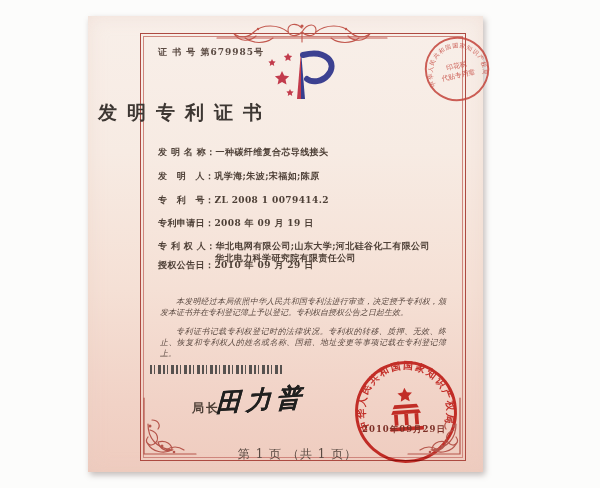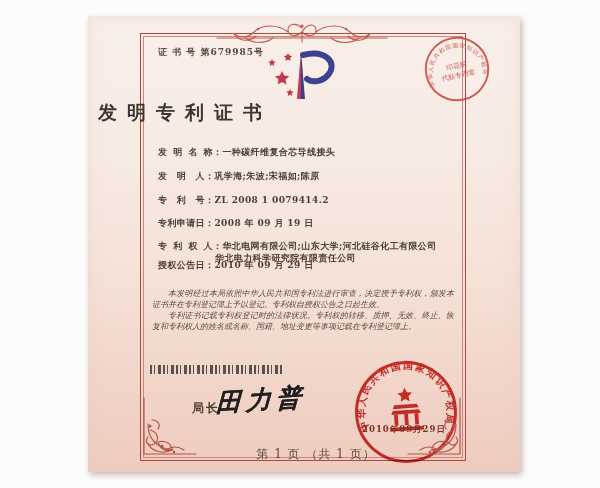--- a/index.html
+++ b/index.html
@@ -2,50 +2,50 @@
 <html><head>
 <meta charset="utf-8">
 <style>
   html,body { margin:0; padding:0; background:#ffffff; }
   .scan {
     position:relative; width:600px; height:488px;
     background:#fcfcfb; overflow:hidden;
     font-family:"DejaVu Serif","Liberation Serif",serif;
   }
   .paper {
-    position:absolute; left:88px; top:16px; width:432px; height:456px;
+    position:absolute; left:88px; top:16px; width:395px; height:456px;
     background:linear-gradient(180deg,#f8efe9 0%,#f7ebe3 30%,#f5e0d5 60%,#f1d2c6 85%,#efccbf 100%);
     box-shadow:2px 3px 6px rgba(110,90,85,.40), inset 0 0 18px rgba(230,200,190,.35);
   }
   .frame {
     position:absolute; left:52px; top:17px; width:324px; height:426px;
     border:1px solid #ad4a41;
   }
   .frame::after {
     content:""; position:absolute; inset:2px; border:1px solid #cf867d;
   }
   .abs { position:absolute; }
   .cert-no { left:70px; top:30px; font-size:9px; color:#5a4a42; letter-spacing:1px; font-weight:600; }
   .title {
     left:0; top:84px; width:100%; text-align:left;
     font-size:19px; font-weight:700; color:#3d3733;
     letter-spacing:10px; text-indent:10px;
   }
   .logo { left:166px; top:33px; width:96px; height:52px; }
   .field { left:70px; font-size:9px; color:#4e4037; font-weight:600; letter-spacing:.4px; white-space:nowrap; }
-  .field .lab { color:#4e4037;font-family:Liberation Mono, monospace; }
+  .field .lab { color:#4e4037; }
   .f0 { top:130px; } .f1 { top:154px; } .f2 { top:178px; }
   .f3 { top:201px; } .f4 { top:224px; } .f4b { top:236px; left:127px; }
   .f5 { top:243px; }
   .body-text {
     left:64px; top:272px; width:302px;
     font-size:8px; line-height:11px; color:#5d4b43;
     text-align:justify; font-style:italic; font-weight:500;
   }
-  .body-text p { margin:0; text-indent:16px; }
+  .body-text p { margin:8px; text-indent:16px; }
   .barcode {
     left:62px; top:349px; width:132px; height:9px;
     background:
       repeating-linear-gradient(90deg,#3c3b3a 0 2px,transparent 2px 4px,#3c3b3a 4px 5px,transparent 5px 8px,#3c3b3a 8px 11px,transparent 11px 13px);
     opacity:.85;
   }
   .chief { left:104px; top:384px; font-size:12px; color:#4e4037; font-weight:600; letter-spacing:2px; }
   .signature {
     left:128px; top:366px; width:130px;
     font-size:25px; font-weight:700; font-style:italic;

